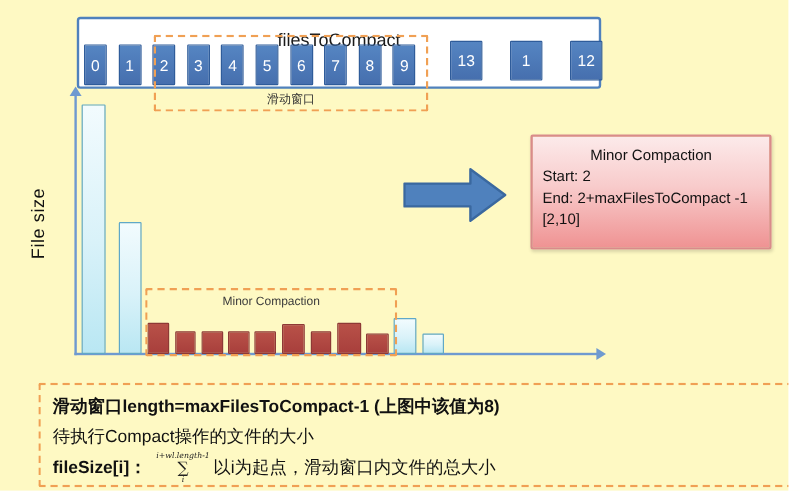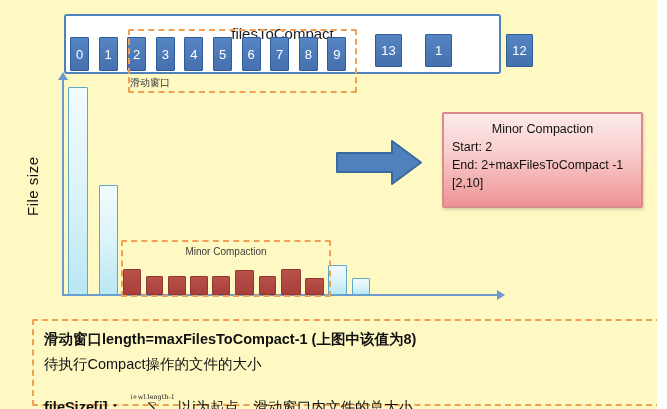--- a/index.html
+++ b/index.html
@@ -47,21 +47,21 @@
   .window-box {
     position: absolute;
     left: 128px; top: 29px;
     width: 229px; height: 64px;
     border: 2px dashed #f0a054;
     border-radius: 2px;
   }
   .window-label {
     position: absolute;
     left: 0; right: 0; bottom: 1px;
-    text-align: left;
+    text-align: center;
     font-size: 10px;
     color: #333333;
   }
 
   
   .y-axis {
     position: absolute;
     left: 62px; top: 79px;
     width: 2px; height: 217px;
     background: #6f9ad0;
@@ -167,23 +167,23 @@
     display: inline-flex;
     flex-direction: column;
     align-items: center;
     margin: 0 3px 0 8px;
     line-height: 1;
     vertical-align: middle;
   }
   .sigma-upper, .sigma-lower {
     font-size: 6.5px;
     font-family: "DejaVu Serif", serif;
+    font-style: italic;
     color: #222222;
     line-height: 1;
-    margin-top: 17px;
   }
   .sigma-symbol {
     font-size: 13px;
     font-family: "DejaVu Serif", serif;
     line-height: 1;
     color: #222222;
   }
   .sigma-expr {
     font-family: "DejaVu Serif", serif;
     font-style: italic;
@@ -207,21 +207,21 @@
       <div class="file-square" style="left: 127.2px; top: 37px; width: 19px; height: 34px;">2</div>
       <div class="file-square" style="left: 155.8px; top: 37px; width: 19px; height: 34px;">3</div>
       <div class="file-square" style="left: 184.4px; top: 37px; width: 19px; height: 34px;">4</div>
       <div class="file-square" style="left: 213px; top: 37px; width: 19px; height: 34px;">5</div>
       <div class="file-square" style="left: 241.6px; top: 37px; width: 19px; height: 34px;">6</div>
       <div class="file-square" style="left: 270.2px; top: 37px; width: 19px; height: 34px;">7</div>
       <div class="file-square" style="left: 298.8px; top: 37px; width: 19px; height: 34px;">8</div>
       <div class="file-square" style="left: 327.4px; top: 37px; width: 19px; height: 34px;">9</div>
       <div class="file-square" style="left: 375px; top: 34px; width: 27px; height: 33px;">13</div>
       <div class="file-square" style="left: 425px; top: 34px; width: 27px; height: 33px;">1</div>
-      <div class="file-square" style="left: 475px; top: 34px; width: 27px; height: 33px; margin-left: 31px;">12</div>
+      <div class="file-square" style="left: 475px; top: 34px; width: 27px; height: 33px;">12</div>
     </div>
 
   <div class="window-box">
     <div class="window-label">滑动窗口</div>
   </div>
 
   <div class="y-axis"></div>
   <div class="y-arrowhead"></div>
   <div class="x-axis"></div>
   <div class="x-arrowhead"></div>

